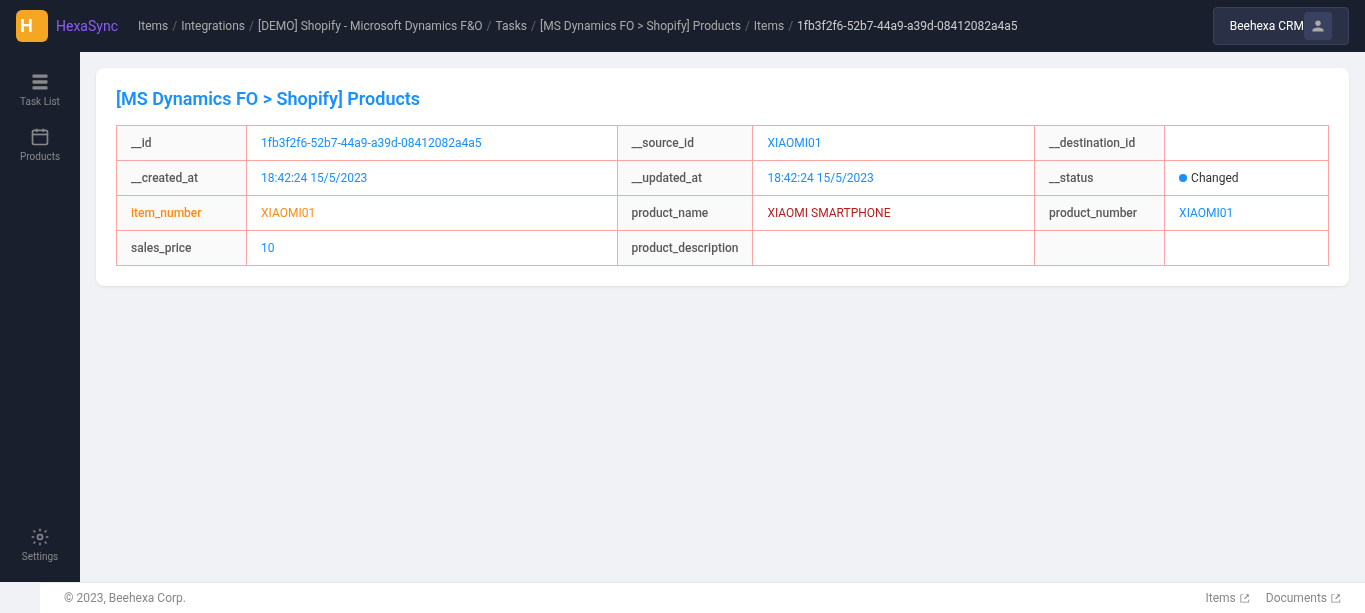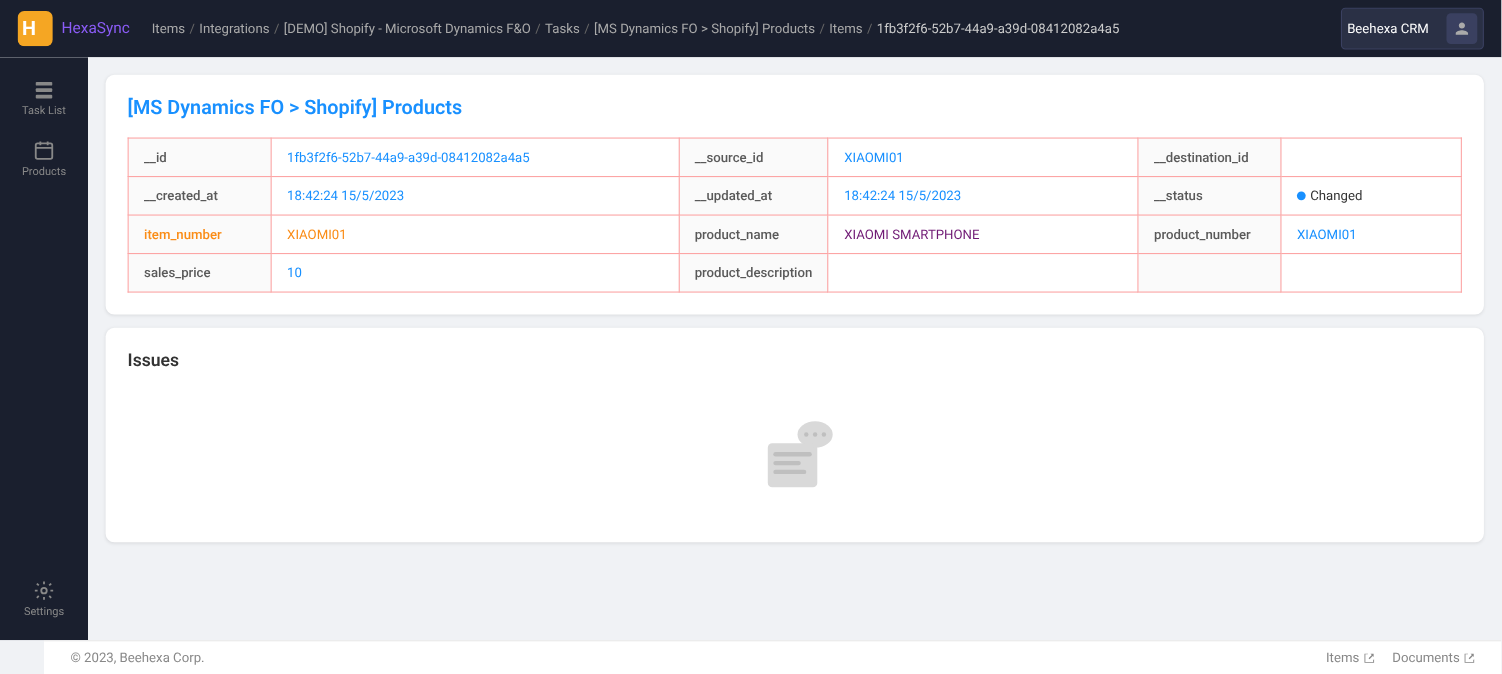--- a/index.html
+++ b/index.html
@@ -51,27 +51,27 @@
       display: flex;
       align-items: center;
       gap: 8px;
       margin-left: auto;
       flex-shrink: 0;
     }
     .user-btn {
       background: #2a3045;
       border: 1px solid #3a4060;
       color: white;
-      padding: 4px 5px;
+      padding: 4px 16px;
       border-radius: 4px;
       font-size: 12px;
       cursor: pointer;
       display: flex;
       align-items: center;
-      gap: 16px;
+      gap: 0;
     }
     .user-avatar {
       width: 28px;
       height: 28px;
       background: #3a4060;
       border-radius: 4px;
       display: flex;
       align-items: center;
       justify-content: center;
       color: #aaa;
@@ -314,56 +314,37 @@
                 <div class="status-dot"></div>
                 <span>Changed</span>
               </div>
             </td>
           </tr>
 
           <tr>
             <td class="field-label" style="color:#fa8c16">item_number</td>
             <td class="field-value" style="color:#fa8c16;cursor:pointer">XIAOMI01</td>
             <td class="field-label">product_name</td>
-            <td class="field-value plain" style="color:#701a75">XIAOMI SMARTPHONE</td>
+            <td class="field-value plain" style="color:#b91c1c">XIAOMI SMARTPHONE</td>
             <td class="field-label">product_number</td>
             <td class="field-value" style="color:#1890ff;cursor:pointer">XIAOMI01</td>
           </tr>
 
           <tr>
             <td class="field-label">sales_price</td>
             <td class="field-value" style="color:#1890ff;cursor:pointer">10</td>
             <td class="field-label">product_description</td>
             <td class="field-value plain"></td>
             <td class="field-label"></td>
             <td class="field-value plain"></td>
           </tr>
         </tbody>
       </table>
     </div>
 
-    <div class="card">
-      <div class="issues-title">Issues</div>
-      <div class="empty-state">
-        <svg width="100" height="80" viewBox="0 0 100 80">
-
-          <rect x="25" y="30" width="45" height="40" rx="4" fill="#d9d9d9"></rect>
-          <rect x="30" y="38" width="35" height="4" rx="2" fill="#bfbfbf"></rect>
-          <rect x="30" y="46" width="25" height="4" rx="2" fill="#bfbfbf"></rect>
-          <rect x="30" y="54" width="30" height="4" rx="2" fill="#bfbfbf"></rect>
-
-          <ellipse cx="68" cy="22" rx="16" ry="12" fill="#d9d9d9"></ellipse>
-          <polygon points="58,30 62,38 66,30" fill="#d9d9d9"></polygon>
-
-          <circle cx="60" cy="22" r="2" fill="#bfbfbf"></circle>
-          <circle cx="68" cy="22" r="2" fill="#bfbfbf"></circle>
-          <circle cx="76" cy="22" r="2" fill="#bfbfbf"></circle>
-        </svg>
-      </div>
-    </div>
 
   </div>
 </div>
 
 <div class="page-footer">
   <span>© 2023, Beehexa Corp.</span>
   <div class="footer-links">
     <a class="footer-link">
       <span>Items</span>
       <svg width="10" height="10" viewBox="0 0 24 24" fill="currentColor">

